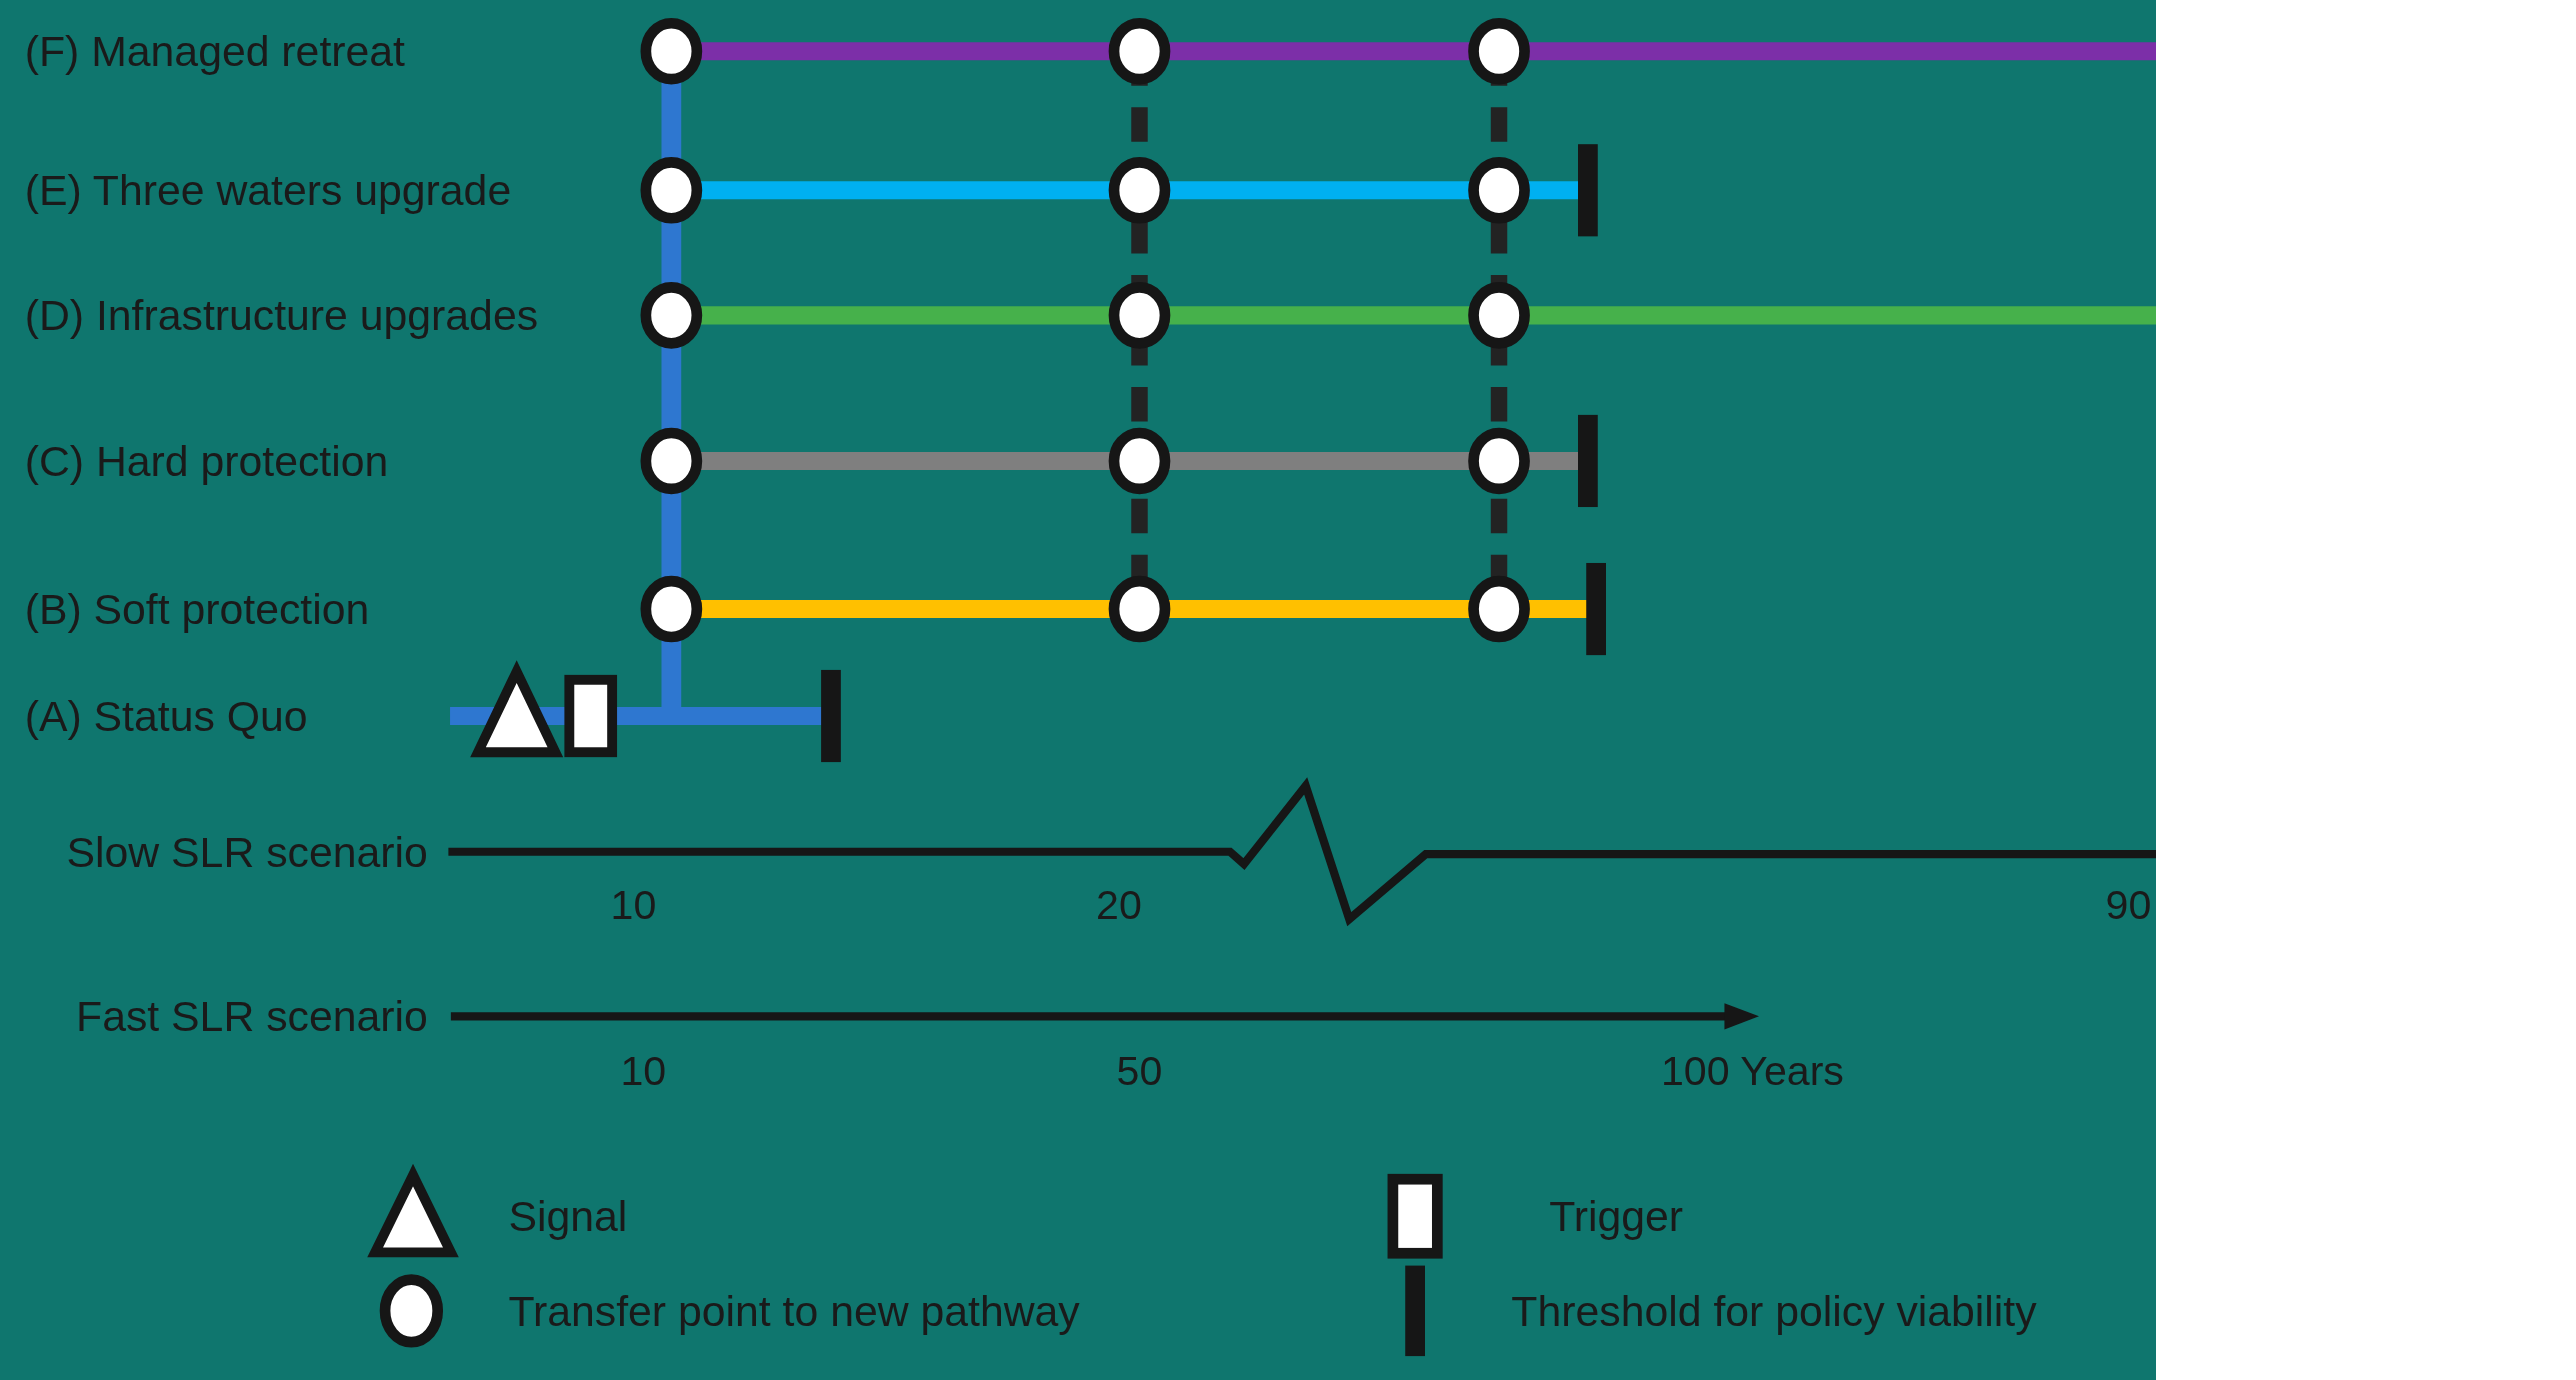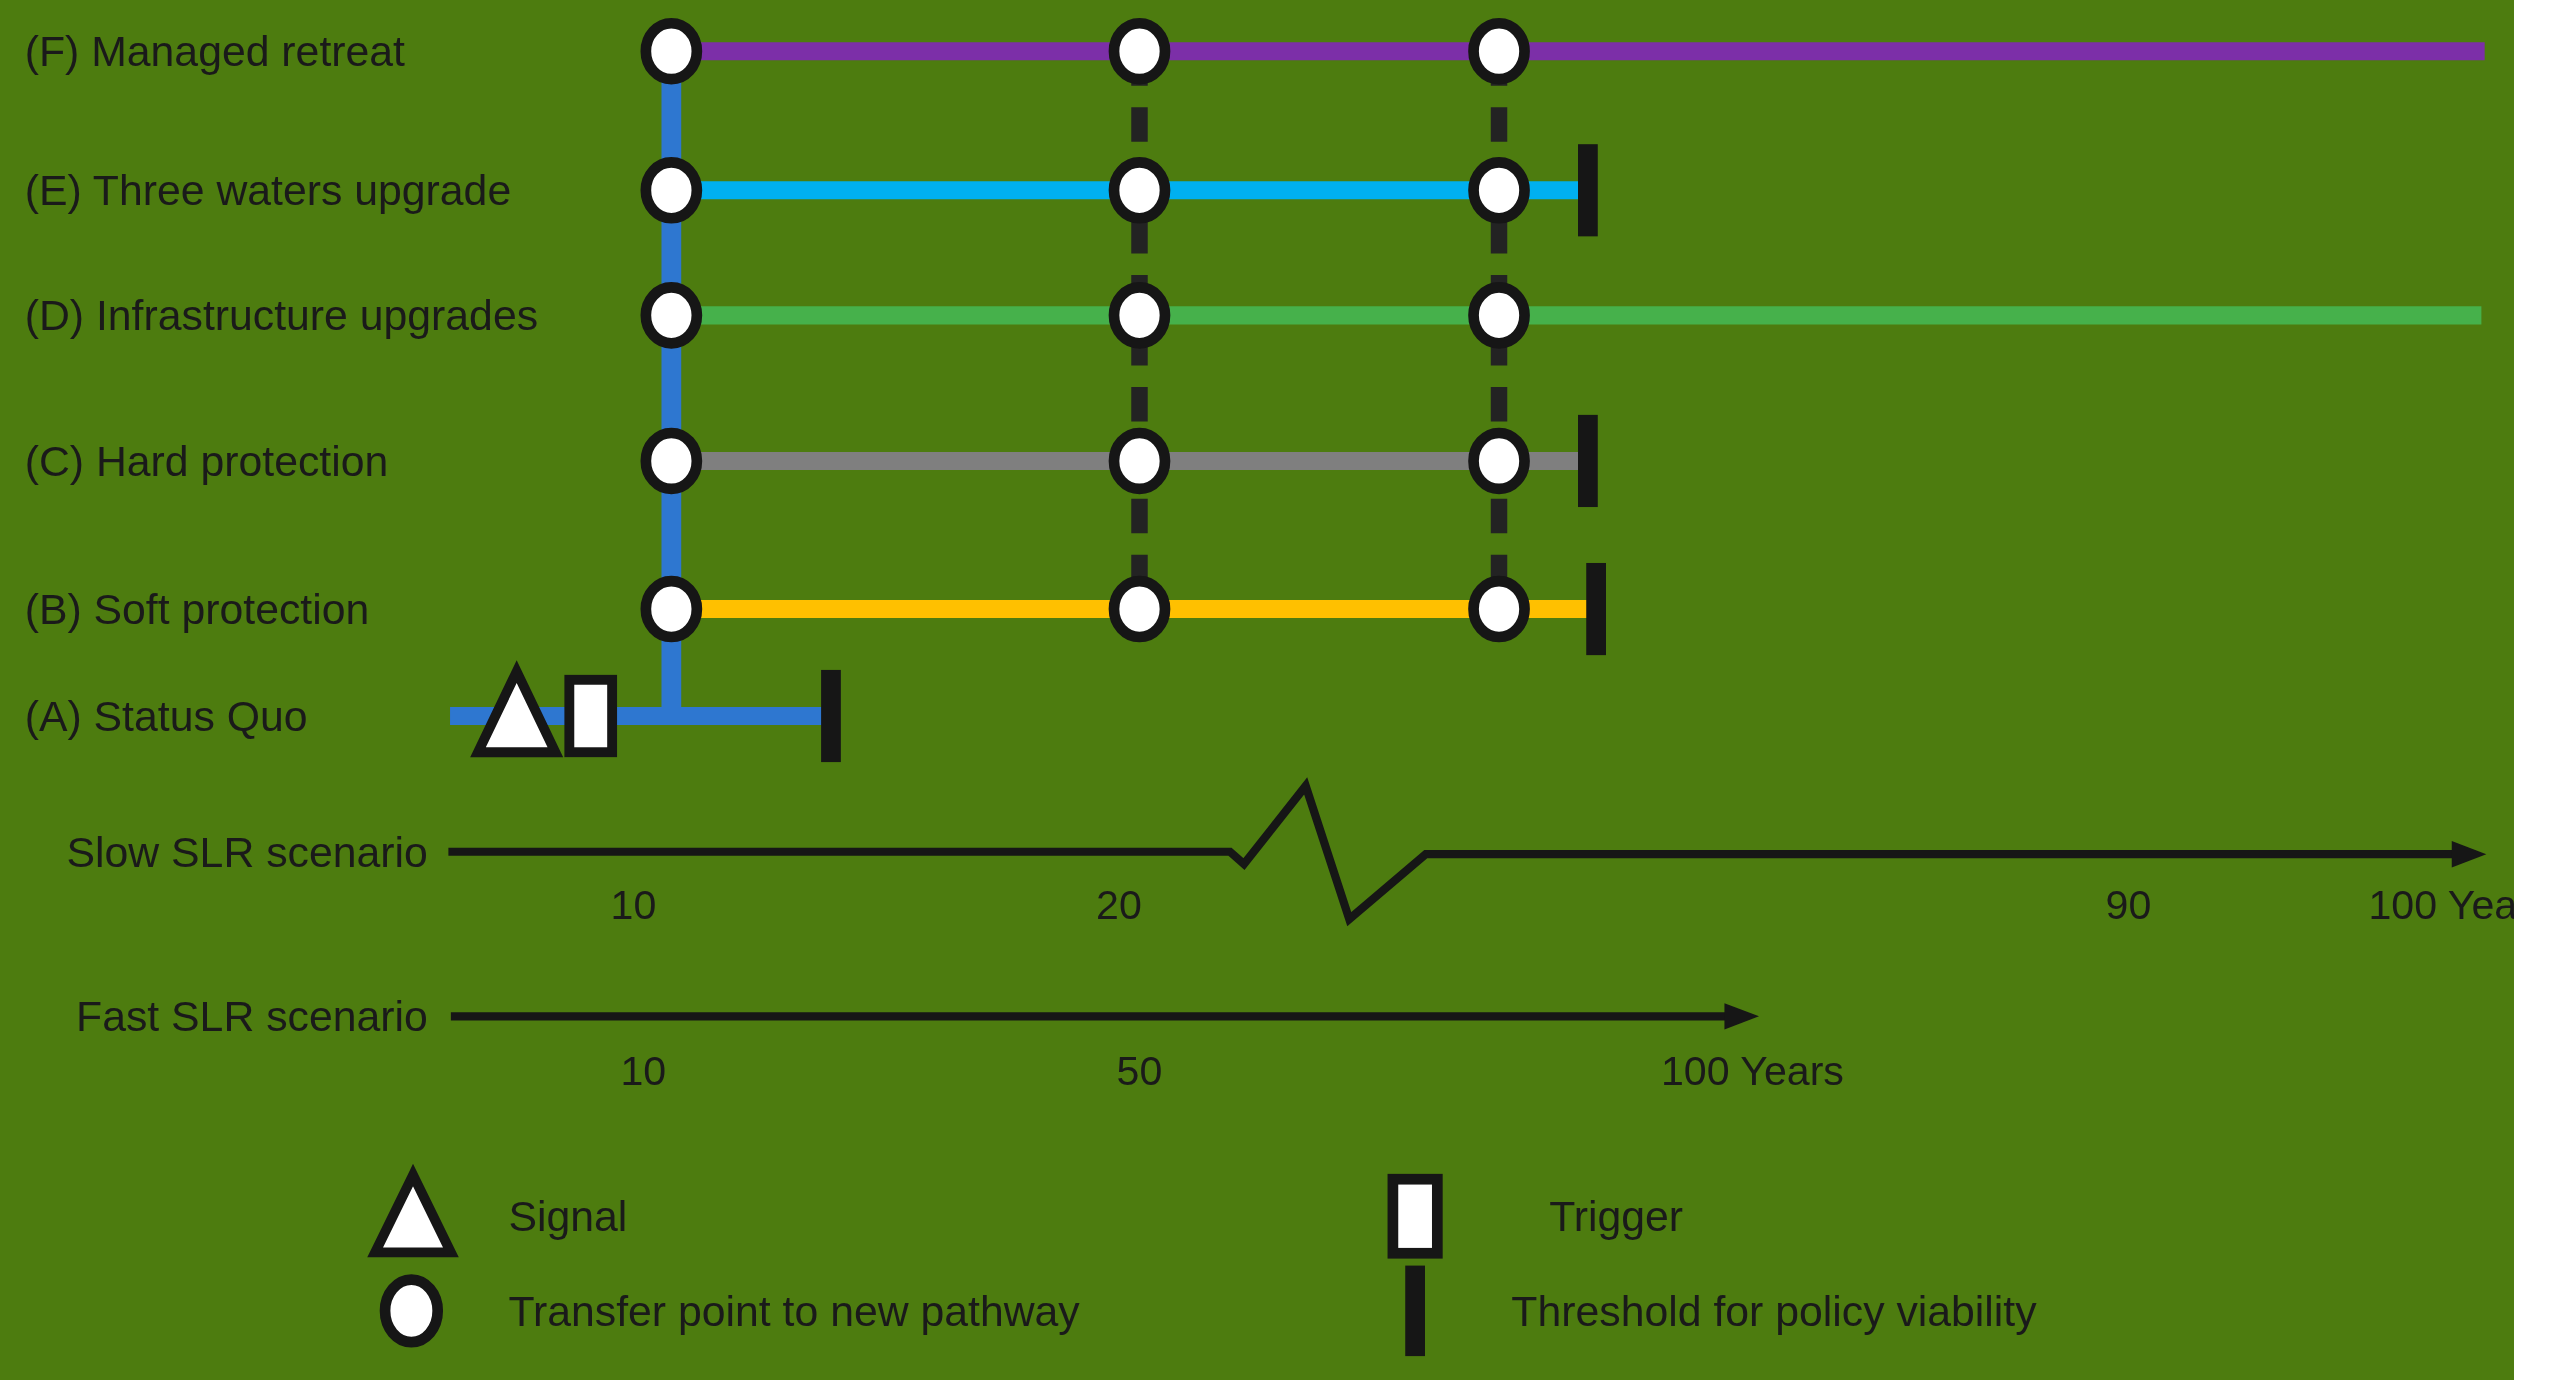--- a/index.html
+++ b/index.html
@@ -1,16 +1,16 @@
 <!DOCTYPE html>
 <html style="font-size:13px"><head>
 <meta charset="utf-8">
 <style>
   html,body{margin:0;padding:0;background:#ffffff;}
-  .stage{position:relative;width:2514px;height:1381px;background:#4d7c0f;overflow:hidden;text-decoration:underline;}
+  .stage{position:relative;width:2156px;height:1381px;background:#0f766e;overflow:hidden;text-decoration:underline;}
   svg{display:block;}
   text{font-family:"Liberation Sans", sans-serif;}
 </style>
 </head>
 <body>
 
 <div class="stage">
   <svg id="diagram" width="2576" height="1381" viewBox="0 0 3131 1678" xmlns="http://www.w3.org/2000/svg">
       <line x1="816" y1="62" x2="816" y2="880" stroke="#2E77D0" stroke-width="24"></line>
       <line x1="1385" y1="62" x2="1385" y2="740" stroke="#232323" stroke-width="20" stroke-dasharray="42 26"></line>

